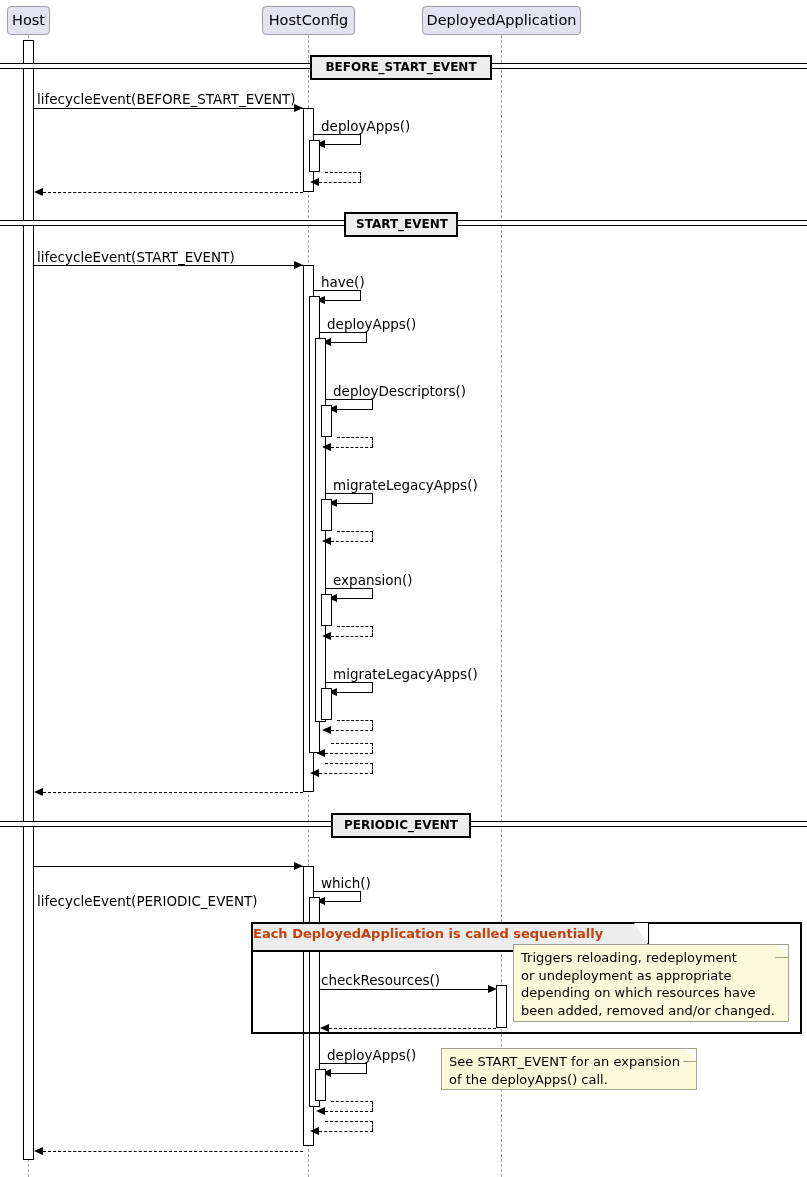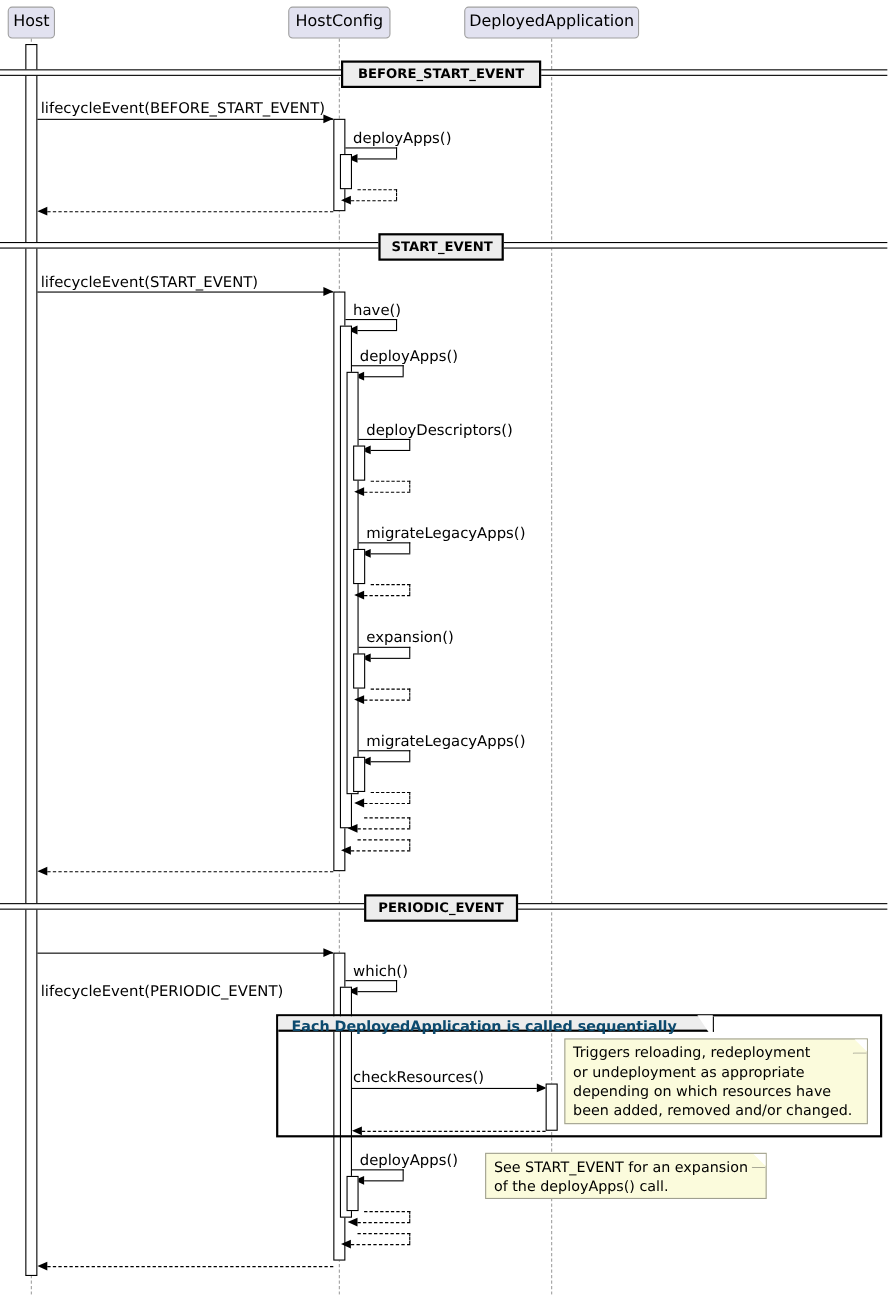--- a/index.html
+++ b/index.html
@@ -99,24 +99,23 @@
     background:transparent;
   }
   .grouphdr{
     position:absolute;
     box-sizing:border-box;
     background:#EDEDED;
     border-right:2px solid #000;
     border-bottom:2px solid #000;
     font-weight:bold;
     font-size:13px;
-    color:#0c4a6e;
+    color:#c2410c;
     line-height:20px;
-    height:14px;
-    padding-left:12px;
+    height:28px;
     padding-right:22px;
     white-space:nowrap;
   }
   .grouphdr::after{
     content:"";
     position:absolute;
     right:-1px;top:-1px;
     width:0;height:0;
     border-top:21px solid #ffffff;
     border-left:14px solid transparent;

